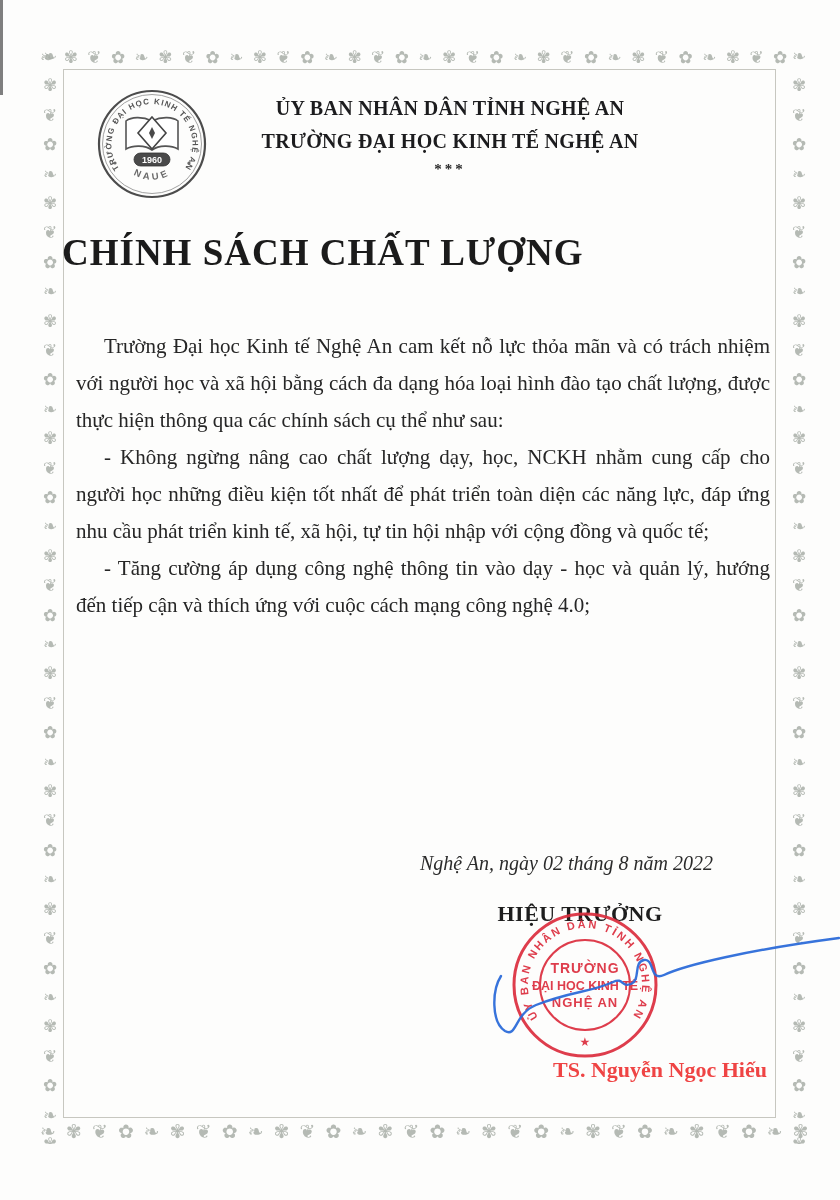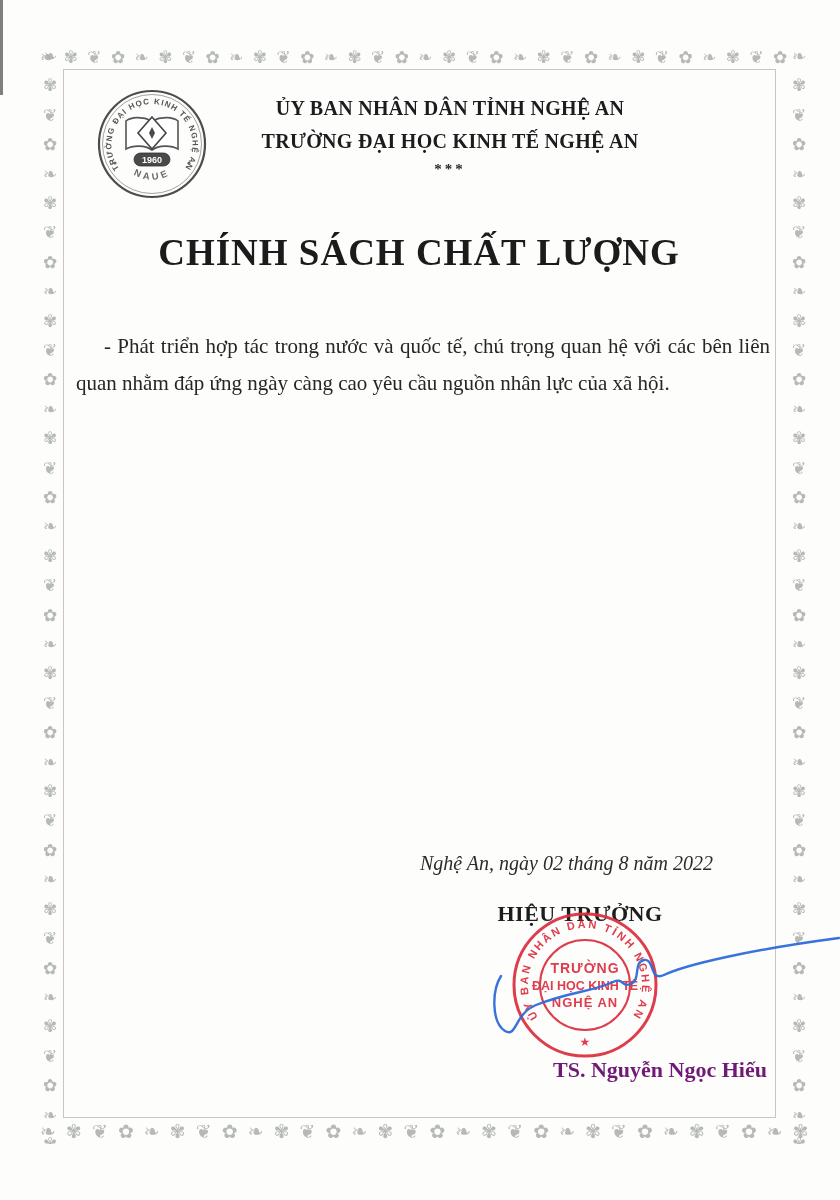--- a/index.html
+++ b/index.html
@@ -24,35 +24,35 @@
   .inner-frame { position:absolute; left:63px; top:69px; width:713px; height:1049px;
                  border:1px solid #c7c7c0; }
 
   
   .header-block { position:absolute; left:248px; top:92px; width:404px; text-align:center; }
   .header-line { font-weight:bold; font-size:20px; line-height:33px; color:#1c1c1e; letter-spacing:.3px; }
   .header-sep { font-size:15px; letter-spacing:3px; color:#2a2a2a; margin-top:3px; font-weight:bold; }
 
   .logo-svg { position:absolute; left:95px; top:87px; }
 
-  .doc-title { position:absolute; left:62px; top:231px; width:714px; text-align:center;
+  .doc-title { position:absolute; left:62px; top:231px; width:714px; text-align:left;
                font-size:37px; font-weight:bold; letter-spacing:1px; color:#1b1b1b; }
 
   .doc-body { position:absolute; left:76px; top:328px; width:694px; }
   .doc-body p { margin:0; text-indent:28px; text-align:justify;
                 font-size:21px; line-height:37px; color:#262626; }
 
   .date-line { position:absolute; left:420px; top:852px; width:340px; text-align:left;
                font-style:italic; font-size:20px; color:#2b2b2b; }
   .signer-title { position:absolute; left:455px; top:893px; width:250px; text-align:center;
                   font-weight:bold; font-size:22px; letter-spacing:.5px; color:#1d1d1d; z-index:1;margin-top:8px; }
   .stamp-svg { position:absolute; left:505px; top:905px; z-index:2; opacity:.93; }
   .signature-svg { position:absolute; left:480px; top:918px; z-index:3; }
   .signer-name { position:absolute; left:545px; top:1057px; width:230px; text-align:center;
-                 font-weight:bold; font-size:22px; color:#701a75; z-index:2; }
+                 font-weight:bold; font-size:22px; color:#ef4444; z-index:2; }
 </style>
 </head>
 <body>
 
 <div class="page">
   <div class="scan-edge"></div>
 
   <div class="pattern h pat-top">❧ ✾ ❦ ✿ ❧ ✾ ❦ ✿ ❧ ✾ ❦ ✿ ❧ ✾ ❦ ✿ ❧ ✾ ❦ ✿ ❧ ✾ ❦ ✿ ❧ ✾ ❦ ✿ ❧ ✾ ❦ ✿ ❧ ✾ ❦ ✿ ❧ ✾ ❦ ✿ ❧ ✾ ❦ ✿ ❧ ✾ ❦ ✿ ❧ ✾ ❦ ✿ ❧ ✾ ❦ ✿ ❧ ✾ ❦ ✿ ❧ ✾ ❦ ✿ ❧ ✾ ❦ ✿ ❧ ✾ ❦ ✿ ❧ ✾ ❦ ✿ ❧ ✾ ❦ ✿ ❧ ✾ ❦ ✿ ❧ ✾ ❦ ✿ ❧ ✾ ❦ ✿ ❧ ✾ ❦ ✿ ❧ ✾ ❦ ✿ ❧ ✾ ❦ ✿ ❧ ✾ ❦ ✿ ❧ ✾ ❦ ✿ ❧ ✾ ❦ ✿ ❧ ✾ ❦ ✿ ❧ ✾ ❦ ✿ ❧ ✾ ❦ ✿ ❧ ✾ ❦ ✿ ❧ ✾ ❦ ✿ ❧ ✾ ❦ ✿ ❧ ✾ ❦ ✿ ❧ ✾ ❦ ✿ ❧ ✾ ❦ ✿ ❧ ✾ ❦ ✿ ❧ ✾ ❦ ✿ ❧ ✾ ❦ ✿ ❧ ✾ ❦ ✿ ❧ ✾ ❦ ✿ ❧ ✾ ❦ ✿ ❧ ✾ ❦ ✿ ❧ ✾ ❦ ✿ ❧ ✾ ❦ ✿ ❧ ✾ ❦ ✿ ❧ ✾ ❦ ✿ ❧ ✾ ❦ ✿ ❧ ✾ ❦ ✿ ❧ ✾ ❦ ✿ ❧ ✾ ❦ ✿ ❧ ✾ ❦ ✿ ❧ ✾ ❦ ✿ ❧ ✾ ❦ ✿ ❧ ✾ ❦ ✿ ❧ ✾ ❦ ✿ ❧ ✾ ❦ ✿ ❧ ✾ ❦ ✿ ❧ ✾ ❦ ✿ ❧ ✾ ❦ ✿ ❧ ✾ ❦ ✿ ❧ ✾ ❦ ✿ ❧ ✾ ❦ ✿ ❧ ✾ ❦ ✿ ❧ ✾ ❦ ✿ ❧ ✾ ❦ ✿ ❧ ✾ ❦ ✿ ❧ ✾ ❦ ✿ ❧ ✾ ❦ ✿ ❧ ✾ ❦ ✿ ❧ ✾ ❦ ✿ ❧ ✾ ❦ ✿ ❧ ✾ ❦ ✿ ❧ ✾ ❦ ✿ ❧ ✾ ❦ ✿ ❧ ✾ ❦ ✿ ❧ ✾ ❦ ✿ ❧ ✾ ❦ ✿ ❧ ✾ ❦ ✿ ❧ ✾ ❦ ✿ ❧ ✾ ❦ ✿ ❧ ✾ ❦ ✿ ❧ ✾ ❦ ✿ ❧ ✾ ❦ ✿ ❧ ✾ ❦ ✿ ❧ ✾ ❦ ✿ ❧ ✾ ❦ ✿ ❧ ✾ ❦ ✿ ❧ ✾ ❦ ✿ ❧ ✾ ❦ ✿ ❧ ✾ ❦ ✿ ❧ ✾ ❦ ✿ ❧ ✾ ❦ ✿ ❧ ✾ ❦ ✿ ❧ ✾ ❦ ✿ ❧ ✾ ❦ ✿ ❧ ✾ ❦ ✿ ❧ ✾ ❦ ✿ ❧ ✾ ❦ ✿ ❧ ✾ ❦ ✿ ❧ ✾ ❦ ✿ ❧ ✾ ❦ ✿ ❧ ✾ ❦ ✿ ❧ ✾ ❦ ✿ ❧ ✾ ❦ ✿ ❧ ✾ ❦ ✿ ❧ ✾ ❦ ✿ ❧ ✾ ❦ ✿ ❧ ✾ ❦ ✿ ❧ ✾ ❦ ✿ ❧ ✾ ❦ ✿ ❧ ✾ ❦ ✿ ❧ ✾ ❦ ✿ ❧ ✾ ❦ ✿ ❧ ✾ ❦ ✿ ❧ ✾ ❦ ✿ ❧ ✾ ❦ ✿ ❧ ✾ ❦ ✿ </div>
   <div class="pattern h pat-bottom">❧ ✾ ❦ ✿ ❧ ✾ ❦ ✿ ❧ ✾ ❦ ✿ ❧ ✾ ❦ ✿ ❧ ✾ ❦ ✿ ❧ ✾ ❦ ✿ ❧ ✾ ❦ ✿ ❧ ✾ ❦ ✿ ❧ ✾ ❦ ✿ ❧ ✾ ❦ ✿ ❧ ✾ ❦ ✿ ❧ ✾ ❦ ✿ ❧ ✾ ❦ ✿ ❧ ✾ ❦ ✿ ❧ ✾ ❦ ✿ ❧ ✾ ❦ ✿ ❧ ✾ ❦ ✿ ❧ ✾ ❦ ✿ ❧ ✾ ❦ ✿ ❧ ✾ ❦ ✿ ❧ ✾ ❦ ✿ ❧ ✾ ❦ ✿ ❧ ✾ ❦ ✿ ❧ ✾ ❦ ✿ ❧ ✾ ❦ ✿ ❧ ✾ ❦ ✿ ❧ ✾ ❦ ✿ ❧ ✾ ❦ ✿ ❧ ✾ ❦ ✿ ❧ ✾ ❦ ✿ ❧ ✾ ❦ ✿ ❧ ✾ ❦ ✿ ❧ ✾ ❦ ✿ ❧ ✾ ❦ ✿ ❧ ✾ ❦ ✿ ❧ ✾ ❦ ✿ ❧ ✾ ❦ ✿ ❧ ✾ ❦ ✿ ❧ ✾ ❦ ✿ ❧ ✾ ❦ ✿ ❧ ✾ ❦ ✿ ❧ ✾ ❦ ✿ ❧ ✾ ❦ ✿ ❧ ✾ ❦ ✿ ❧ ✾ ❦ ✿ ❧ ✾ ❦ ✿ ❧ ✾ ❦ ✿ ❧ ✾ ❦ ✿ ❧ ✾ ❦ ✿ ❧ ✾ ❦ ✿ ❧ ✾ ❦ ✿ ❧ ✾ ❦ ✿ ❧ ✾ ❦ ✿ ❧ ✾ ❦ ✿ ❧ ✾ ❦ ✿ ❧ ✾ ❦ ✿ ❧ ✾ ❦ ✿ ❧ ✾ ❦ ✿ ❧ ✾ ❦ ✿ ❧ ✾ ❦ ✿ ❧ ✾ ❦ ✿ ❧ ✾ ❦ ✿ ❧ ✾ ❦ ✿ ❧ ✾ ❦ ✿ ❧ ✾ ❦ ✿ ❧ ✾ ❦ ✿ ❧ ✾ ❦ ✿ ❧ ✾ ❦ ✿ ❧ ✾ ❦ ✿ ❧ ✾ ❦ ✿ ❧ ✾ ❦ ✿ ❧ ✾ ❦ ✿ ❧ ✾ ❦ ✿ ❧ ✾ ❦ ✿ ❧ ✾ ❦ ✿ ❧ ✾ ❦ ✿ ❧ ✾ ❦ ✿ ❧ ✾ ❦ ✿ ❧ ✾ ❦ ✿ ❧ ✾ ❦ ✿ ❧ ✾ ❦ ✿ ❧ ✾ ❦ ✿ ❧ ✾ ❦ ✿ ❧ ✾ ❦ ✿ ❧ ✾ ❦ ✿ ❧ ✾ ❦ ✿ ❧ ✾ ❦ ✿ ❧ ✾ ❦ ✿ ❧ ✾ ❦ ✿ ❧ ✾ ❦ ✿ ❧ ✾ ❦ ✿ ❧ ✾ ❦ ✿ ❧ ✾ ❦ ✿ ❧ ✾ ❦ ✿ ❧ ✾ ❦ ✿ ❧ ✾ ❦ ✿ ❧ ✾ ❦ ✿ ❧ ✾ ❦ ✿ ❧ ✾ ❦ ✿ ❧ ✾ ❦ ✿ ❧ ✾ ❦ ✿ ❧ ✾ ❦ ✿ ❧ ✾ ❦ ✿ ❧ ✾ ❦ ✿ ❧ ✾ ❦ ✿ ❧ ✾ ❦ ✿ ❧ ✾ ❦ ✿ ❧ ✾ ❦ ✿ ❧ ✾ ❦ ✿ ❧ ✾ ❦ ✿ ❧ ✾ ❦ ✿ ❧ ✾ ❦ ✿ ❧ ✾ ❦ ✿ ❧ ✾ ❦ ✿ ❧ ✾ ❦ ✿ ❧ ✾ ❦ ✿ ❧ ✾ ❦ ✿ ❧ ✾ ❦ ✿ ❧ ✾ ❦ ✿ ❧ ✾ ❦ ✿ </div>
   <div class="pattern v pat-left">❧ ✾ ❦ ✿ ❧ ✾ ❦ ✿ ❧ ✾ ❦ ✿ ❧ ✾ ❦ ✿ ❧ ✾ ❦ ✿ ❧ ✾ ❦ ✿ ❧ ✾ ❦ ✿ ❧ ✾ ❦ ✿ ❧ ✾ ❦ ✿ ❧ ✾ ❦ ✿ ❧ ✾ ❦ ✿ ❧ ✾ ❦ ✿ ❧ ✾ ❦ ✿ ❧ ✾ ❦ ✿ ❧ ✾ ❦ ✿ ❧ ✾ ❦ ✿ ❧ ✾ ❦ ✿ ❧ ✾ ❦ ✿ ❧ ✾ ❦ ✿ ❧ ✾ ❦ ✿ ❧ ✾ ❦ ✿ ❧ ✾ ❦ ✿ ❧ ✾ ❦ ✿ ❧ ✾ ❦ ✿ ❧ ✾ ❦ ✿ ❧ ✾ ❦ ✿ ❧ ✾ ❦ ✿ ❧ ✾ ❦ ✿ ❧ ✾ ❦ ✿ ❧ ✾ ❦ ✿ ❧ ✾ ❦ ✿ ❧ ✾ ❦ ✿ ❧ ✾ ❦ ✿ ❧ ✾ ❦ ✿ ❧ ✾ ❦ ✿ ❧ ✾ ❦ ✿ ❧ ✾ ❦ ✿ ❧ ✾ ❦ ✿ ❧ ✾ ❦ ✿ ❧ ✾ ❦ ✿ ❧ ✾ ❦ ✿ ❧ ✾ ❦ ✿ ❧ ✾ ❦ ✿ ❧ ✾ ❦ ✿ ❧ ✾ ❦ ✿ ❧ ✾ ❦ ✿ ❧ ✾ ❦ ✿ ❧ ✾ ❦ ✿ ❧ ✾ ❦ ✿ ❧ ✾ ❦ ✿ ❧ ✾ ❦ ✿ ❧ ✾ ❦ ✿ ❧ ✾ ❦ ✿ ❧ ✾ ❦ ✿ ❧ ✾ ❦ ✿ ❧ ✾ ❦ ✿ ❧ ✾ ❦ ✿ ❧ ✾ ❦ ✿ ❧ ✾ ❦ ✿ ❧ ✾ ❦ ✿ ❧ ✾ ❦ ✿ ❧ ✾ ❦ ✿ ❧ ✾ ❦ ✿ ❧ ✾ ❦ ✿ ❧ ✾ ❦ ✿ ❧ ✾ ❦ ✿ ❧ ✾ ❦ ✿ ❧ ✾ ❦ ✿ ❧ ✾ ❦ ✿ ❧ ✾ ❦ ✿ ❧ ✾ ❦ ✿ ❧ ✾ ❦ ✿ ❧ ✾ ❦ ✿ ❧ ✾ ❦ ✿ ❧ ✾ ❦ ✿ ❧ ✾ ❦ ✿ ❧ ✾ ❦ ✿ ❧ ✾ ❦ ✿ ❧ ✾ ❦ ✿ ❧ ✾ ❦ ✿ ❧ ✾ ❦ ✿ ❧ ✾ ❦ ✿ ❧ ✾ ❦ ✿ ❧ ✾ ❦ ✿ ❧ ✾ ❦ ✿ ❧ ✾ ❦ ✿ ❧ ✾ ❦ ✿ ❧ ✾ ❦ ✿ ❧ ✾ ❦ ✿ ❧ ✾ ❦ ✿ ❧ ✾ ❦ ✿ ❧ ✾ ❦ ✿ ❧ ✾ ❦ ✿ ❧ ✾ ❦ ✿ ❧ ✾ ❦ ✿ ❧ ✾ ❦ ✿ ❧ ✾ ❦ ✿ ❧ ✾ ❦ ✿ ❧ ✾ ❦ ✿ ❧ ✾ ❦ ✿ ❧ ✾ ❦ ✿ ❧ ✾ ❦ ✿ ❧ ✾ ❦ ✿ ❧ ✾ ❦ ✿ ❧ ✾ ❦ ✿ ❧ ✾ ❦ ✿ ❧ ✾ ❦ ✿ ❧ ✾ ❦ ✿ ❧ ✾ ❦ ✿ ❧ ✾ ❦ ✿ ❧ ✾ ❦ ✿ ❧ ✾ ❦ ✿ ❧ ✾ ❦ ✿ ❧ ✾ ❦ ✿ ❧ ✾ ❦ ✿ ❧ ✾ ❦ ✿ ❧ ✾ ❦ ✿ ❧ ✾ ❦ ✿ ❧ ✾ ❦ ✿ ❧ ✾ ❦ ✿ </div>
@@ -93,21 +93,23 @@
 
   <div class="header-block">
     <div class="header-line">ỦY BAN NHÂN DÂN TỈNH NGHỆ AN</div>
     <div class="header-line">TRƯỜNG ĐẠI HỌC KINH TẾ NGHỆ AN</div>
     <div class="header-sep">***</div>
   </div>
 
   <div class="doc-title">CHÍNH SÁCH CHẤT LƯỢNG</div>
 
   <div class="doc-body">
-    <p>- Phát triển hợp tác trong nước và quốc tế, chú trọng quan hệ với các bên liên quan nhằm đáp ứng ngày càng cao yêu cầu nguồn nhân lực của xã hội.</p>
+    <p>Trường Đại học Kinh tế Nghệ An cam kết nỗ lực thỏa mãn và có trách nhiệm với người học và xã hội bằng cách đa dạng hóa loại hình đào tạo chất lượng, được thực hiện thông qua các chính sách cụ thể như sau:</p>
+    <p>- Không ngừng nâng cao chất lượng dạy, học, NCKH nhằm cung cấp cho người học những điều kiện tốt nhất để phát triển toàn diện các năng lực, đáp ứng nhu cầu phát triển kinh tế, xã hội, tự tin hội nhập với cộng đồng và quốc tế;</p>
+    <p>- Tăng cường áp dụng công nghệ thông tin vào dạy - học và quản lý, hướng đến tiếp cận và thích ứng với cuộc cách mạng công nghệ 4.0;</p>
   </div>
 
   <div class="date-line">Nghệ An, ngày 02 tháng 8 năm 2022</div>
   <div class="signer-title">HIỆU TRƯỞNG</div>
 
   <svg class="stamp-svg" width="160" height="160" viewBox="0 0 160 160">
     <circle cx="80" cy="80" r="71" fill="none" stroke="#dc2f3f" stroke-width="3"></circle>
     <circle cx="80" cy="80" r="45" fill="none" stroke="#dc2f3f" stroke-width="2"></circle>
     <defs>
       <path id="stampRingArc" d="M 39.7,120.3 A 57,57 0 1 1 120.3,120.3"></path>

